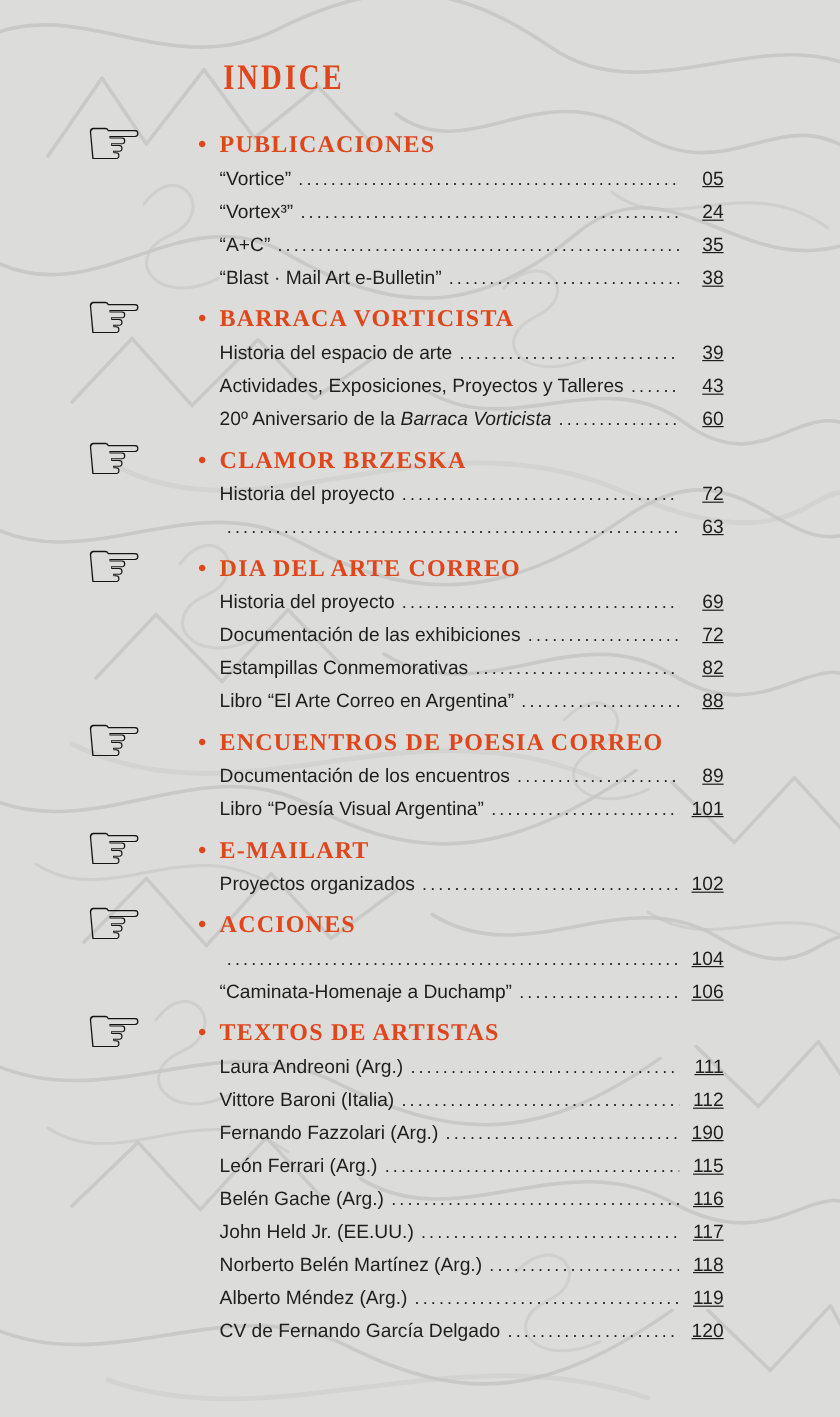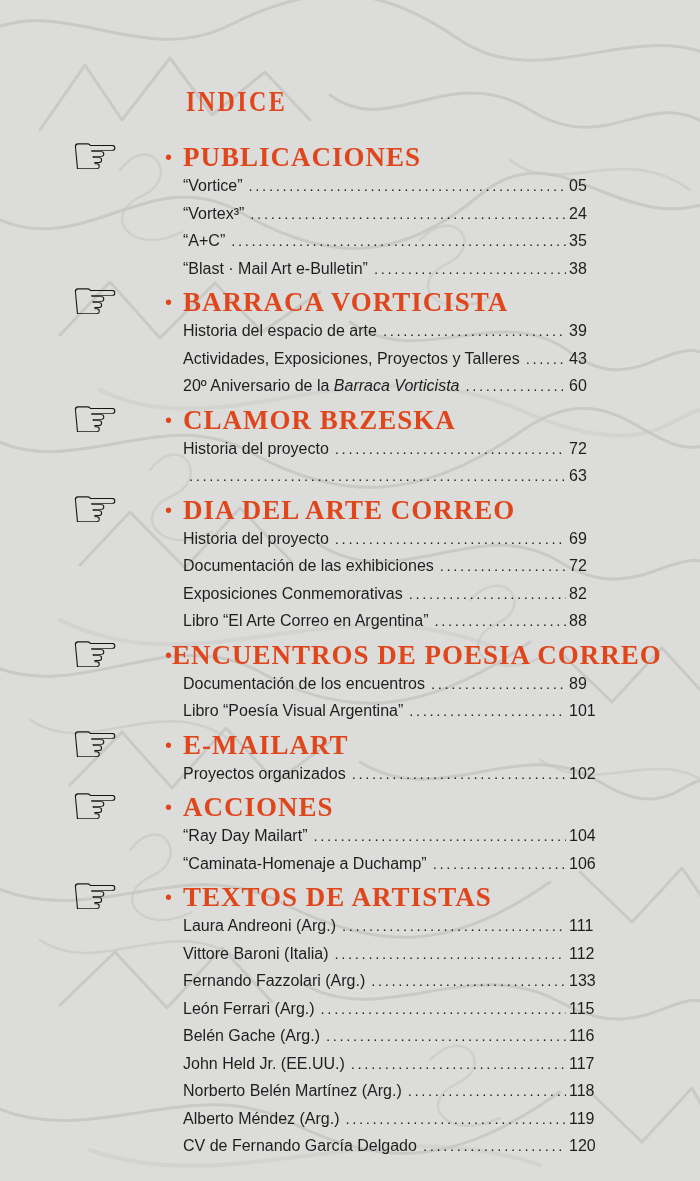--- a/index.html
+++ b/index.html
@@ -3,46 +3,46 @@
 <meta charset="utf-8">
 <style>
   html,body{margin:0;padding:0;}
   body{
     width:700px;height:1181px;position:relative;overflow:hidden;
     background:#dcdcda;
     font-family:"Liberation Sans","DejaVu Sans",sans-serif;
     color:#1e1e1e;
   }
   .scribbles{position:absolute;left:0;top:0;width:700px;height:1181px;}
-  .toc{position:absolute;left:165px;top:50px;width:438px;margin-top:36px;}
+  .toc{position:absolute;left:165px;top:50px;width:438px;}
   .page-title{
     margin:0 0 0 21px;
     font-family:"Liberation Serif","DejaVu Serif",serif;
     font-weight:700;font-size:30px;line-height:30px;letter-spacing:3px;
     color:#e0461c;
     transform:scaleX(.8);transform-origin:0 50%;
   }
   .sections{margin-top:26px;}
   .section-header{position:relative;display:flex;align-items:center;height:30px;margin-top:5px;}
   .manicule{
     position:absolute;left:-95px;top:-14px;
     font-family:"DejaVu Sans",sans-serif;
     font-size:56px;line-height:56px;color:#151515;
   }
   .bullet{width:18px;color:#e0461c;font-size:20px;line-height:30px;}
   .section-title{
     font-family:"Liberation Serif","DejaVu Serif",serif;
-    font-weight:700;font-size:27px;line-height:30px;letter-spacing:1px;
+    font-weight:700;font-size:20px;line-height:30px;letter-spacing:1px;
     color:#e0461c;white-space:nowrap;
   }
   .entry{display:flex;align-items:baseline;height:27.5px;line-height:27.5px;margin-left:18px;font-size:16px;}
   .entry-text{white-space:nowrap;flex:none;text-align:center;}
   .entry-text i{font-style:italic;}
   .leader{flex:1;overflow:hidden;white-space:nowrap;letter-spacing:2.6px;margin:0 3px 0 6px;font-size:15px;color:#232323;}
-  .page-num{flex:none;width:34px;text-align:left;}
+  .page-num{flex:none;width:34px;text-align:right;text-decoration:underline;}
 </style>
 </head>
 <body>
 
 <svg class="scribbles" viewBox="0 0 700 1181" xmlns="http://www.w3.org/2000/svg" fill="none" stroke="#c6c6c4" stroke-linecap="round" stroke-linejoin="round">
   <g stroke-width="3" opacity="0.85">
     <path d="M-20,35 C60,-10 140,70 230,25 S380,-15 460,40 S640,15 720,60"></path>
     <path d="M40,130 L85,65 L122,120 L170,58 L212,115 L265,72 L310,120"></path>
     <path d="M330,95 C390,140 450,60 530,110 S650,80 715,130"></path>
     <path d="M-10,215 C80,265 150,160 240,212 S400,262 480,195 S620,240 715,200"></path>
@@ -177,21 +177,21 @@
     <span class="page-num">69</span>
   </div>
 
   <div class="entry">
     <span class="entry-text"><span>Documentación de las exhibiciones</span><i></i></span>
     <span class="leader">............................................................................................................................................</span>
     <span class="page-num">72</span>
   </div>
 
   <div class="entry">
-    <span class="entry-text"><span>Exposiciones Conmemorativas</span><i></i></span>
+    <span class="entry-text"><span>Estampillas Conmemorativas</span><i></i></span>
     <span class="leader">............................................................................................................................................</span>
     <span class="page-num">82</span>
   </div>
 
   <div class="entry">
     <span class="entry-text"><span>Libro “El Arte Correo en Argentina”</span><i></i></span>
     <span class="leader">............................................................................................................................................</span>
     <span class="page-num">88</span>
   </div>
 </div>
@@ -234,21 +234,20 @@
   </div>
 
   <div>
     <div class="section-header">
       <span class="manicule">☞</span>
       <span class="bullet">•</span>
       <span class="section-title">ACCIONES</span>
     </div>
     <div>
   <div class="entry">
-    <span class="entry-text"><span>“Ray Day Mailart”</span><i></i></span>
     <span class="leader">............................................................................................................................................</span>
     <span class="page-num">104</span>
   </div>
 
   <div class="entry">
     <span class="entry-text"><span>“Caminata-Homenaje a Duchamp”</span><i></i></span>
     <span class="leader">............................................................................................................................................</span>
     <span class="page-num">106</span>
   </div>
 </div>
@@ -269,21 +268,21 @@
 
   <div class="entry">
     <span class="entry-text"><span>Vittore Baroni (Italia)</span><i></i></span>
     <span class="leader">............................................................................................................................................</span>
     <span class="page-num">112</span>
   </div>
 
   <div class="entry">
     <span class="entry-text"><span>Fernando Fazzolari (Arg.)</span><i></i></span>
     <span class="leader">............................................................................................................................................</span>
-    <span class="page-num">133</span>
+    <span class="page-num">190</span>
   </div>
 
   <div class="entry">
     <span class="entry-text"><span>León Ferrari (Arg.)</span><i></i></span>
     <span class="leader">............................................................................................................................................</span>
     <span class="page-num">115</span>
   </div>
 
   <div class="entry">
     <span class="entry-text"><span>Belén Gache (Arg.)</span><i></i></span>

